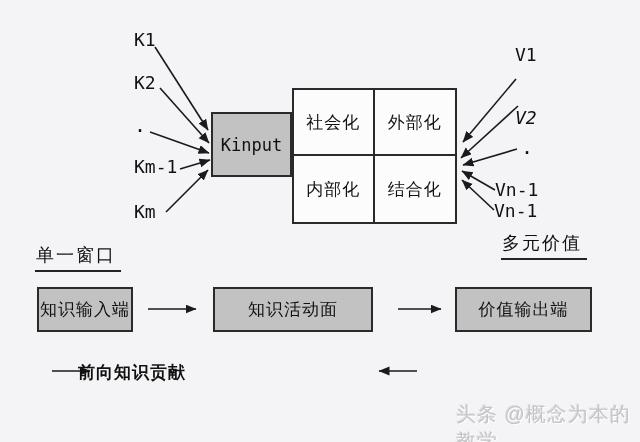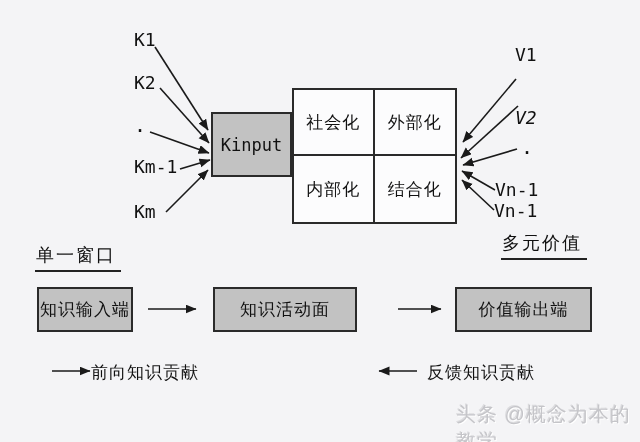--- a/index.html
+++ b/index.html
@@ -46,21 +46,21 @@
   }
 
   
   .chain-box{
     top:287px;height:45px;
     background:#c2c2c2;border:2px solid #2a2a2a;box-sizing:border-box;
     display:flex;align-items:center;justify-content:center;
     font-size:17px;letter-spacing:1px;
   }
   #box-input{left:37px;width:96px;}
-  #box-activity{left:213px;width:144px;}
+  #box-activity{left:213px;width:160px;}
   #box-output{left:455px;width:137px;}
 
   .legend-text{font-size:17px;letter-spacing:1px;}
   .caption{font-size:17px;letter-spacing:1px;color:#161616;}
   .watermark{
     font-size:20px;letter-spacing:1px;
     color:#c5c5c9;
     text-shadow:1px 1px 0 #ffffff,-1px -1px 0 rgba(150,150,155,0.25);
   }
 </style>
@@ -125,19 +125,18 @@
   <div id="box-input" class="abs chain-box">
     <span>知识输入端</span>
   </div>
   <div id="box-activity" class="abs chain-box">
     <span>知识活动面</span>
   </div>
   <div id="box-output" class="abs chain-box">
     <span>价值输出端</span>
   </div>
 
-  <span class="abs legend-text" style="left:91px;top:361px;">前向知识贡献</span>
-  <span class="abs legend-text" style="left:427px;top:361px;">反馈知识贡献</span>
+  <span class="abs legend-text" style="left:78px;top:361px;font-weight:bold;">前向知识贡献</span>
 
 
   <span class="abs watermark" style="left:456px;top:401px;">头条 @概念为本的教学</span>
 
 </div>
 
 </body></html>

